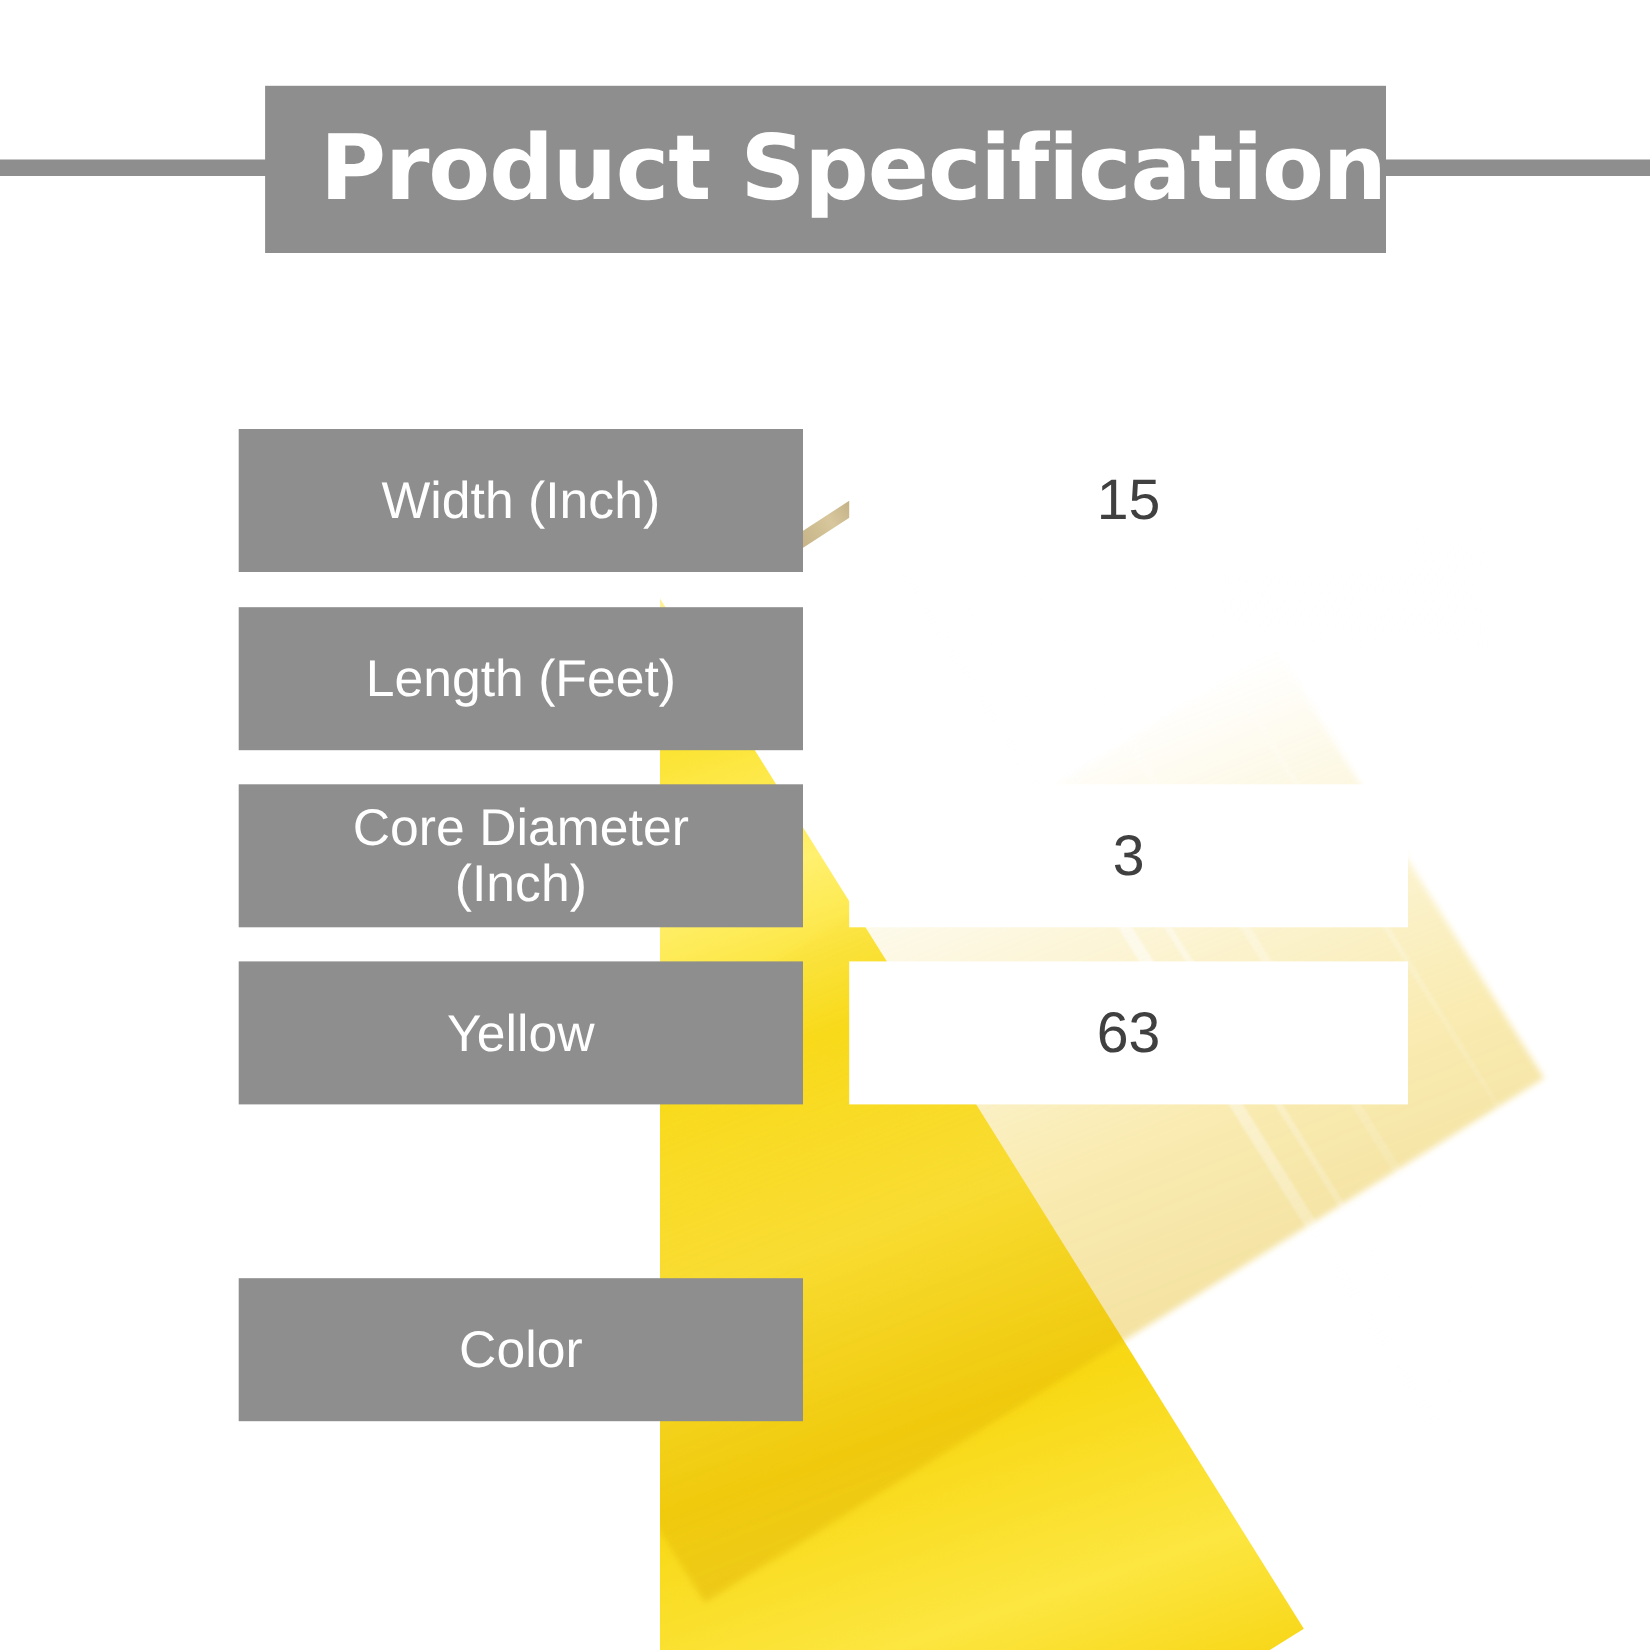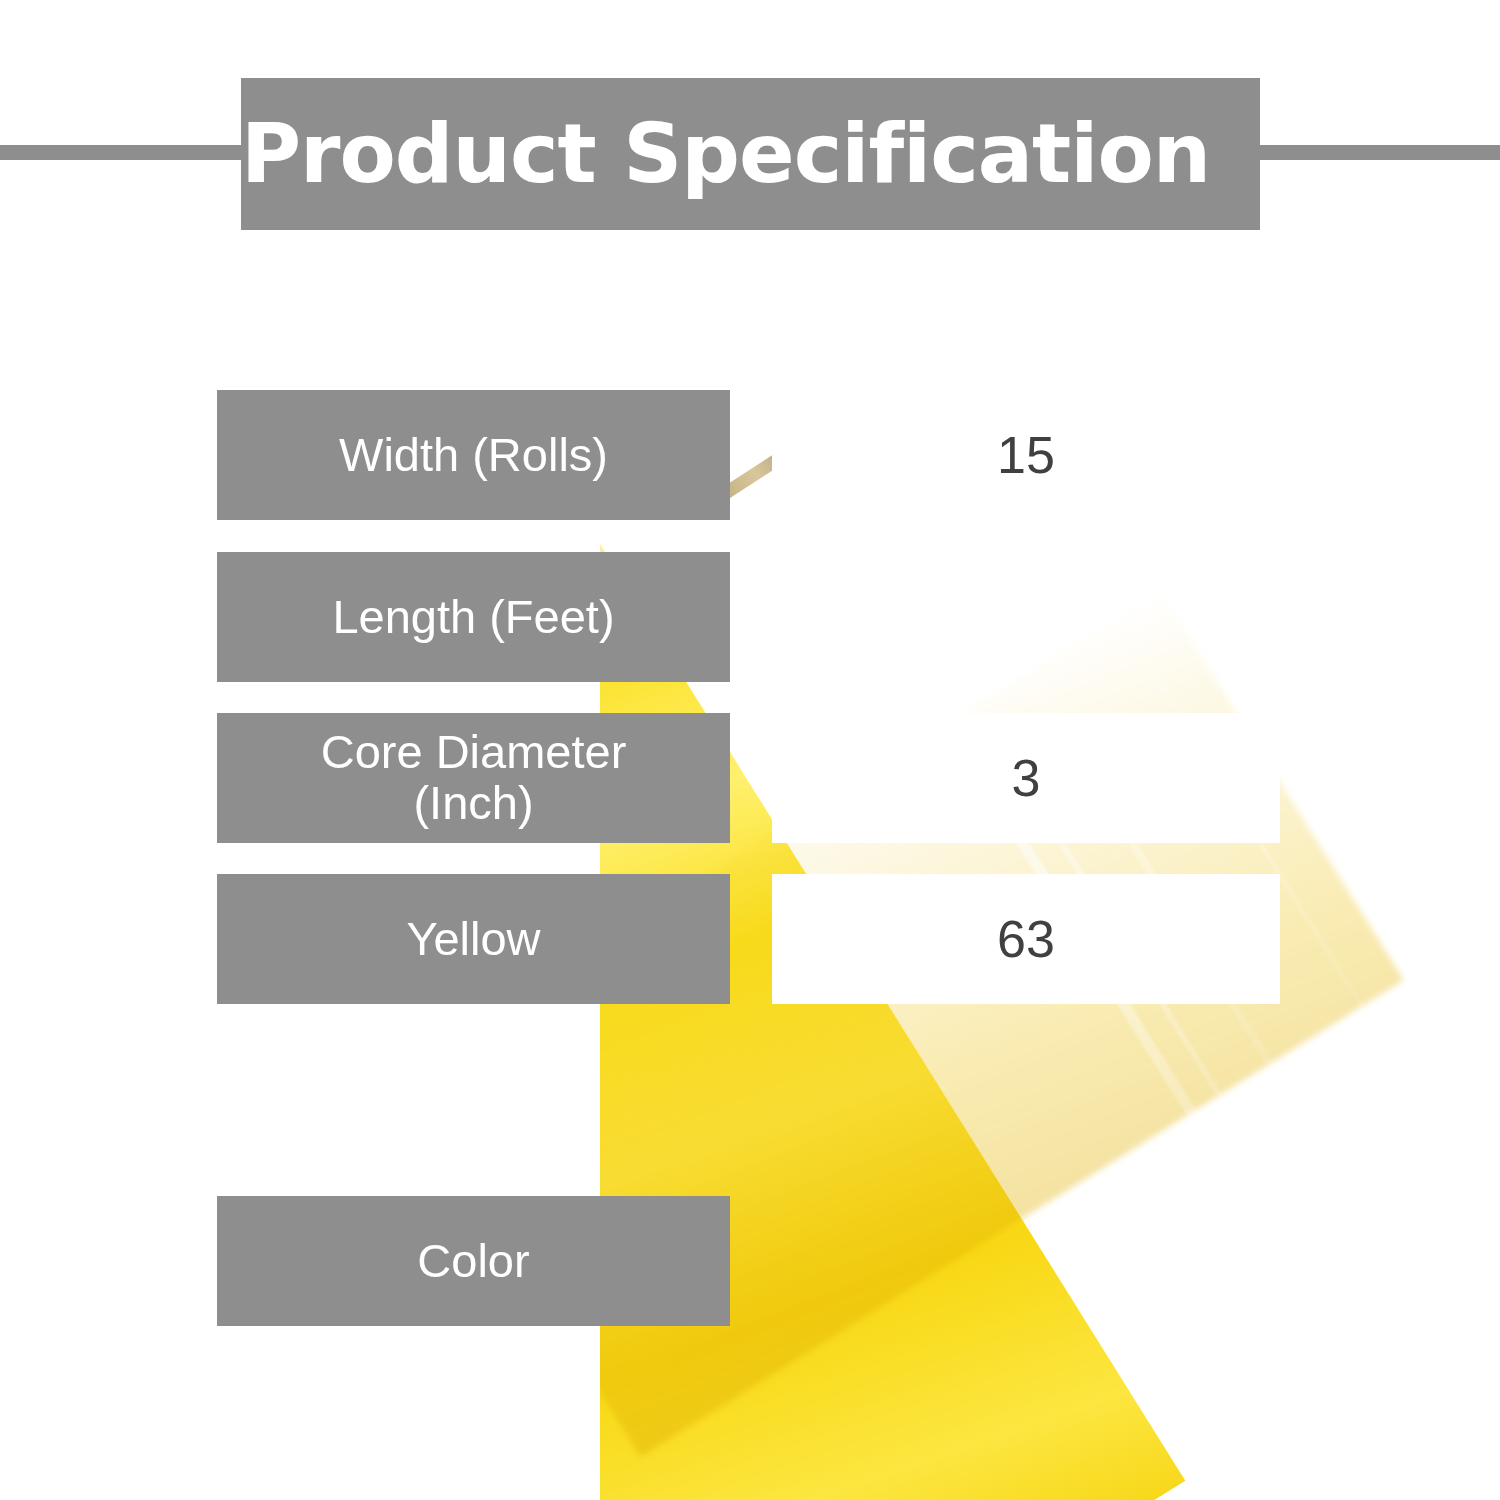--- a/index.html
+++ b/index.html
@@ -17,21 +17,21 @@
   
   #header-zone{position:absolute;left:0;top:0;width:1500px;height:300px;}
   .rule{
     position:absolute;top:145px;height:15px;background:#8e8e8e;
   }
   .rule.left{left:0;width:245px;}
   .rule.right{left:1255px;width:245px;}
   #title-banner{
     position:absolute;left:241px;top:78px;width:1019px;height:152px;
     background:#8e8e8e;
-    display:flex;align-items:center;justify-content:flex-start;
+    display:flex;align-items:center;justify-content:flex-end;
   }
   #title-text{
     color:#ffffff;
     font-size:82px;
     font-weight:700;
     letter-spacing:-1px;
     line-height:1;
     white-space:nowrap;
     font-family:"DejaVu Sans", sans-serif;
   }
@@ -147,21 +147,21 @@
     <div class="sheen" id="sheen-3"></div>
     <div class="sheen" id="sheen-4"></div>
     <div id="roll-core-edge"></div>
     <div id="roll-topfade"></div>
   </div>
 
   <div id="spec-table">
 
     <div class="spec-row" style="top:390px">
       <div class="label-cell">
-        <span class="label-text">Width (Rolls)</span>
+        <span class="label-text">Width (Inch)</span>
       </div>
       <div class="value-cell">
         <span class="value-text">15</span>
       </div>
     </div>
 
     <div class="spec-row" style="top:552px">
       <div class="label-cell">
         <span class="label-text">Length (Feet)</span>
       </div>
@@ -179,20 +179,20 @@
     <div class="spec-row" style="top:874px">
       <div class="label-cell">
         <span class="label-text">Yellow</span>
       </div>
       <div class="value-cell">
         <span class="value-text">63</span>
       </div>
     </div>
 
 
-    <div class="spec-row" style="top:1196px">
+    <div class="spec-row" style="top:1162px">
       <div class="label-cell">
         <span class="label-text">Color</span>
       </div>
     </div>
 
   </div>
 </div>
 
 </body></html>

